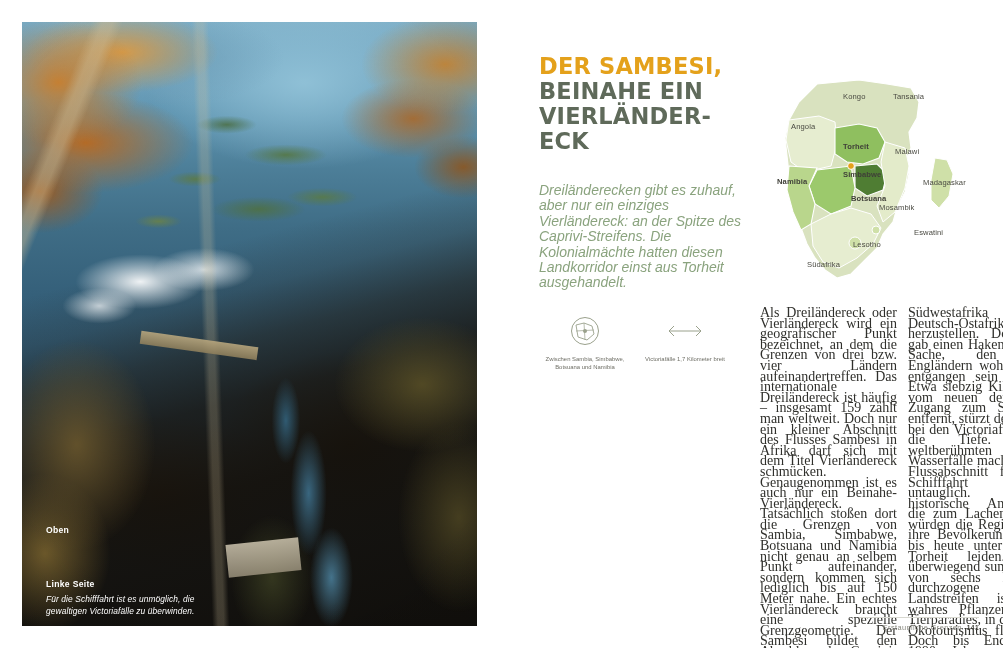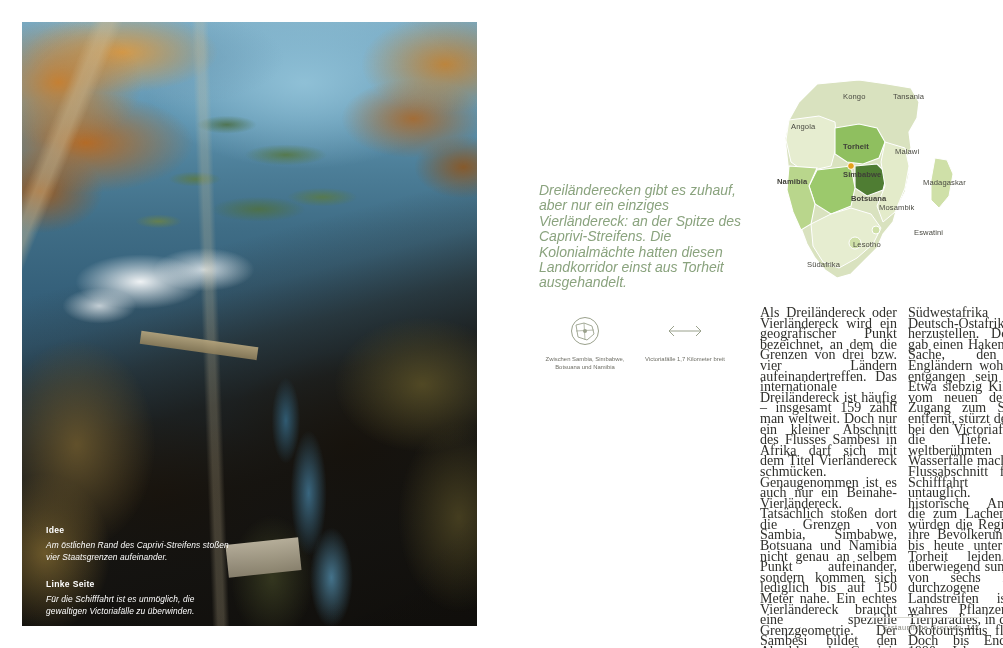--- a/index.html
+++ b/index.html
@@ -216,32 +216,37 @@
     <div class="layer" id="mist"></div>
     <div class="layer" id="lower-river"></div>
     <div class="layer" id="road"></div>
     <div class="layer" id="road2"></div>
     <div id="bridge"></div>
     <div id="dam"></div>
     <div class="layer" id="vignette"></div>
   </div>
 
   <div class="photo-caption" id="caption-oben">
-    <span class="cap-title">Idee</span>
-    <span>Am östlichen Rand des Caprivi-Streifens stoßen vier Staatsgrenzen aufeinander.</span>
+    <span class="cap-title">Oben</span>
   </div>
 
   <div class="photo-caption" id="caption-linke">
     <span class="cap-title">Linke Seite</span>
     <span>Für die Schifffahrt ist es unmöglich, die gewaltigen Victoriafälle zu überwinden.</span>
   </div>
 </div>
 
 <div id="right-page">
 
+  <div id="headline">
+    <span class="l1">DER SAMBESI,</span>
+    <span class="l2">BEINAHE EIN</span>
+    <span class="l3">VIERLÄNDER-</span>
+    <span class="l4">ECK</span>
+  </div>
 
   <div id="standfirst">Dreiländerecken gibt es zuhauf, aber nur ein einziges Vierländereck: an der Spitze des Caprivi-Streifens. Die Kolonialmächte hatten diesen Landkorridor einst aus Torheit ausgehandelt.</div>
 
   <div id="map-wrap">
     <svg id="map-svg" width="220" height="240" viewBox="0 0 220 240">
 
       <path fill="#d9e2bf" stroke="#ffffff" stroke-width="1.2" d="M58,22 L100,18 L128,22 L152,26 L160,40 L158,56 L150,70 L152,86 L146,100 L150,112
            L146,130 L138,146 L134,160 L124,172 L118,186 L106,198 L92,212 L78,216 L66,208
            L56,196 L48,182 L42,166 L38,148 L34,130 L30,112 L28,94 L26,76 L30,58 L40,40 Z"></path>
 

